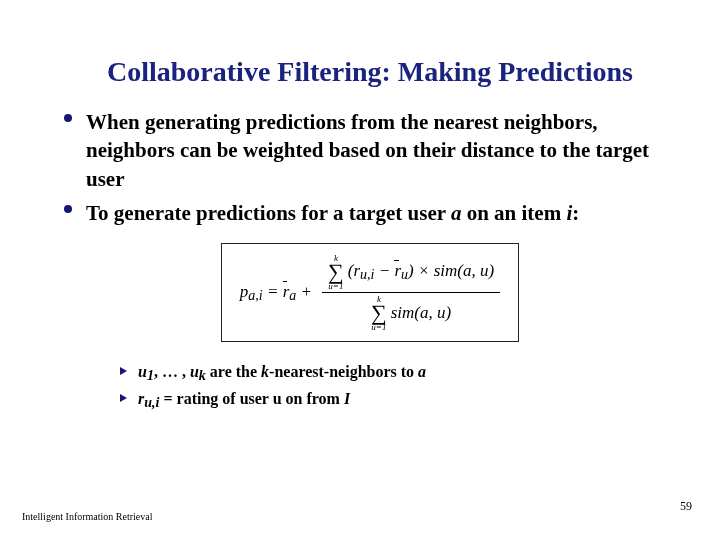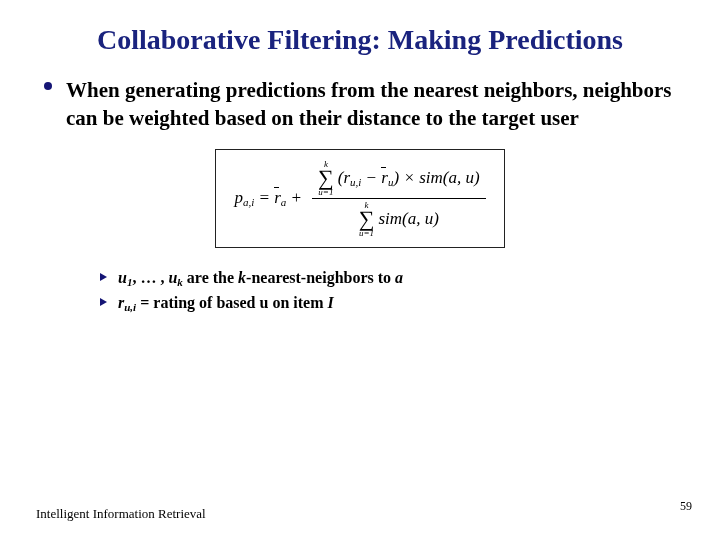--- a/index.html
+++ b/index.html
@@ -6,21 +6,22 @@
   body {
     width: 720px;
     height: 540px;
     background: #fff;
     font-family: "Times New Roman", Times, serif;
     color: #000;
     position: relative;
     overflow: hidden;
   }
   .slide {
-    padding: 24px 40px 0 40px;
+    padding: 24px 40px 0 60px;
+    margin-top: 32px;
   }
   .title {
     color: #1a237e;
     font-size: 28px;
     font-weight: bold;
     margin-bottom: 20px;
     text-align: center;
   }
   ul.top { list-style: none; padding-left: 0; }
   ul.top > li {
@@ -49,21 +50,21 @@
   .formula-box {
     border: 1px solid #222;
     padding: 8px 18px;
     font-family: "Times New Roman", serif;
     font-size: 17px;
     display: flex;
     align-items: center;
     gap: 10px;
   }
   .italic { font-style: italic; }
-  .sub { font-size: 11px; vertical-align: -3px; }
+  .sub { font-size: 14px; vertical-align: -3px; }
   .rbar { position: relative; display: inline-block; }
   .rbar::before {
     content: "";
     position: absolute;
     top: -1px; left: 0; right: 2px;
     height: 1px;
     background: #000;
   }
   .frac {
     display: inline-flex;
@@ -107,41 +108,44 @@
     width: 0; height: 0;
     border-left: 7px solid #151575;
     border-top: 4px solid transparent;
     border-bottom: 4px solid transparent;
   }
   .note > li {
     font-size: 14px;
   }
   .footer-left {
     position: absolute;
-    left: 36px;
+    left: 22px;
     bottom: 18px;
-    font-size: 13px;
+    font-size: 10px;
   }
   .footer-right {
     position: absolute;
     right: 28px;
     bottom: 26px;
     font-size: 12px;
   }
   .nowrap { white-space: nowrap; }
 </style>
 </head>
 <body>
 
 <div class="slide">
 
   <h1 class="title">Collaborative Filtering: Making Predictions</h1>
 
   <ul class="top">
     <li>When generating predictions from the nearest neighbors, neighbors can be weighted based on their distance to the target user</li>
+    <li>
+      <span>To generate predictions for a target user </span><span class="italic">a</span><span> on an item </span><span class="italic">i</span><span>:</span>
+    </li>
   </ul>
 
   <div class="formula-wrap">
     <div class="formula-box italic">
       <span class="nowrap">
         <span>p</span><span class="sub">a,i</span>
         <span> = </span>
         <span class="rbar">r</span><span class="sub">a</span>
         <span> + </span>
       </span>
@@ -168,21 +172,21 @@
         </span>
       </span>
     </div>
   </div>
 
   <ul class="sub-list">
     <li>
       <span class="italic">u</span><span class="sub italic">1</span><span>, … , </span><span class="italic">u</span><span class="sub italic">k</span><span> are the </span><span class="italic">k</span><span>-nearest-neighbors to </span><span class="italic">a</span>
     </li>
     <li>
-      <span class="italic">r</span><span class="sub italic">u,i</span><span> = rating of based u on item </span><span class="italic">I</span>
+      <span class="italic">r</span><span class="sub italic">u,i</span><span> = rating of user u on from </span><span class="italic">I</span>
     </li>
   </ul>
 
 
 </div>
 
 <div class="footer-left">Intelligent Information Retrieval</div>
 <div class="footer-right">59</div>
 
 </body></html>

